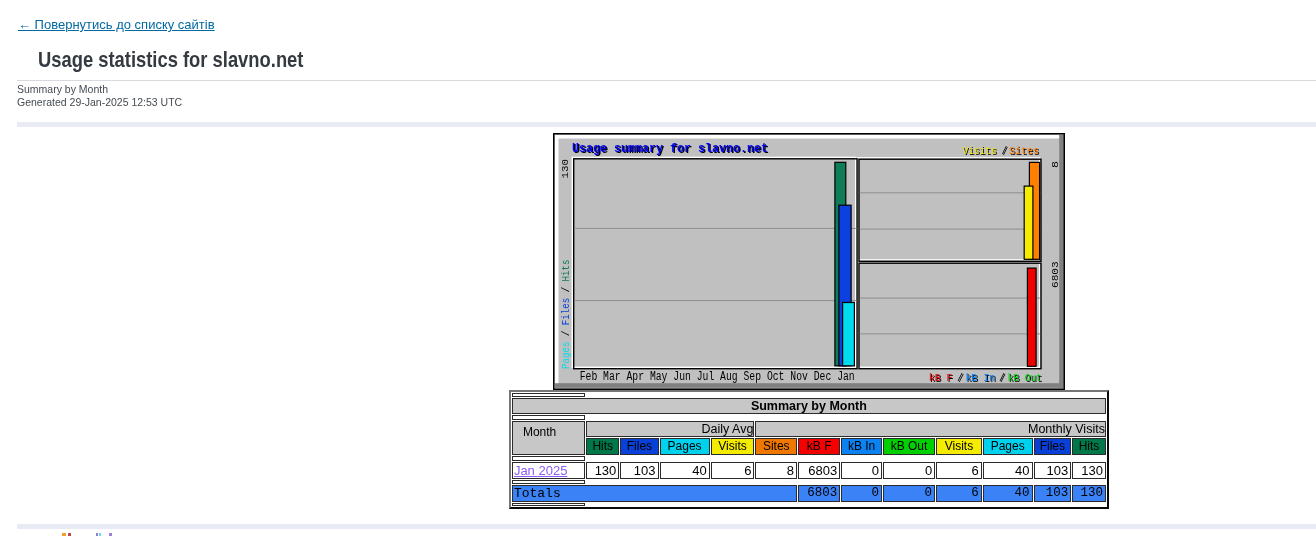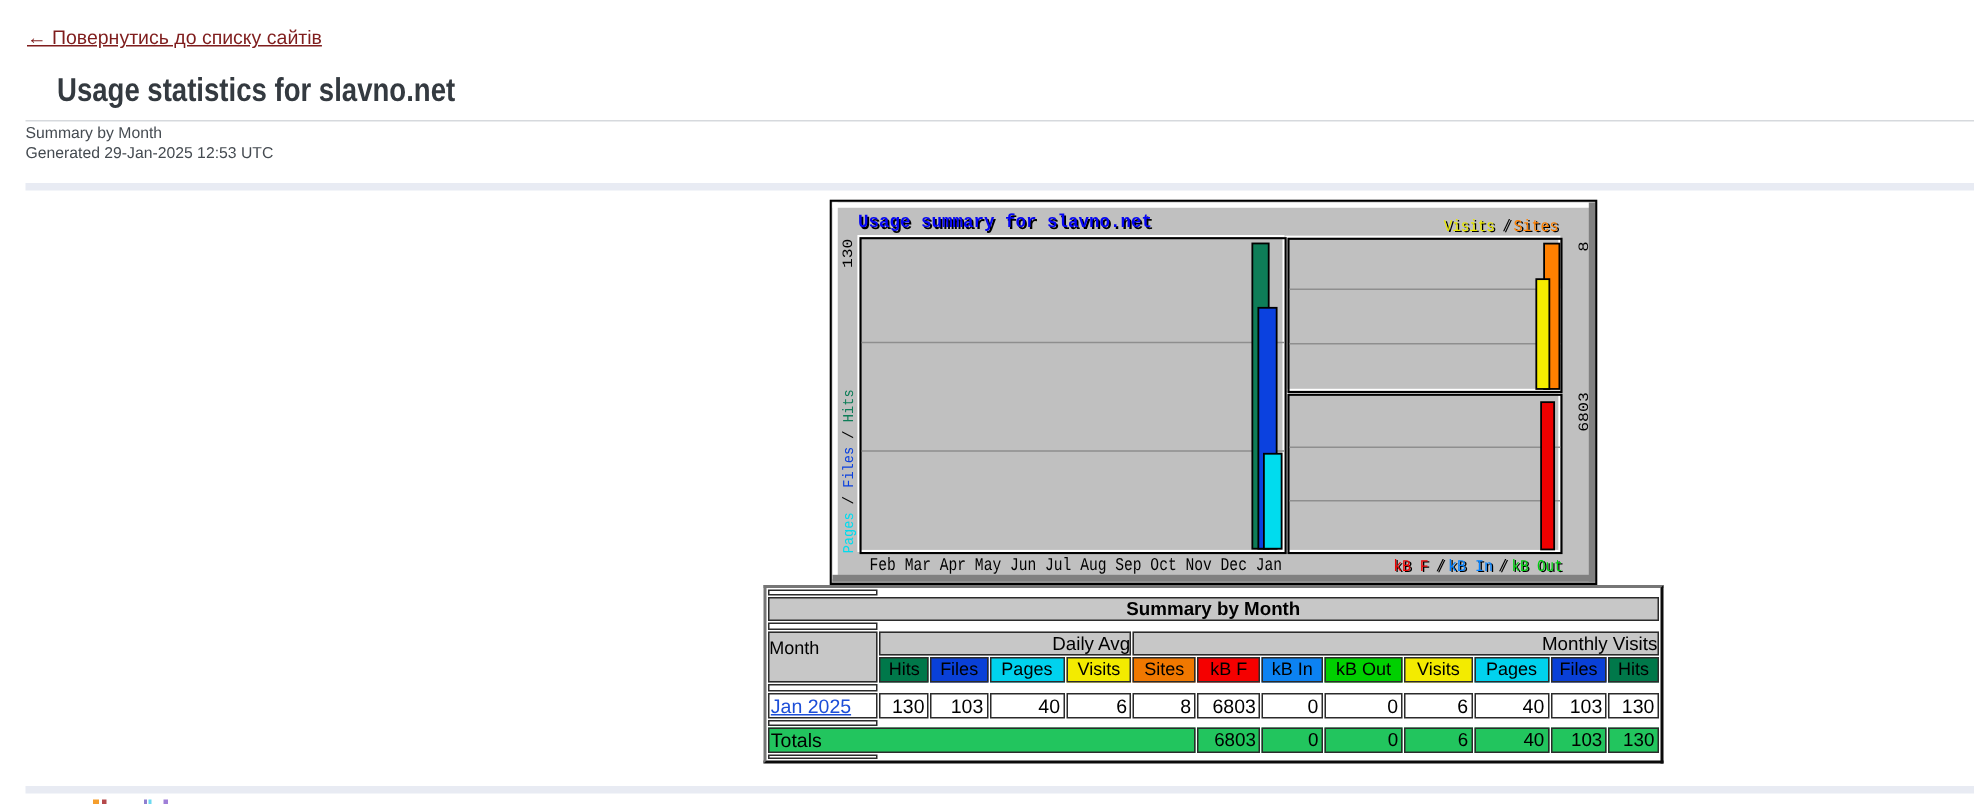--- a/index.html
+++ b/index.html
@@ -1,20 +1,20 @@
 <!DOCTYPE html>
 <html><head>
 <meta charset="utf-8">
 <style>
 * { margin:0; padding:0; box-sizing:content-box; }
 html,body { width:1316px; height:536px; overflow:hidden; background:#fff;
   font-family:"Liberation Sans", sans-serif; }
 .abs { position:absolute; }
 #toplink { left:18px; top:17px; font-size:13px; color:#2878b8; }
-#toplink a { color:#7f1d1d; text-decoration:underline; }
+#toplink a { color:#0369a1; text-decoration:underline; }
 #h1 { left:38px; top:47px; font-size:22px; font-weight:bold; color:#343a40; transform:scaleX(0.835); transform-origin:0 50%; white-space:nowrap; }
 #thinline { left:17px; top:80.4px; width:1299px; height:1px; background:#d6d9dd; }
 #smalltxt { left:17px; top:82.5px; font-size:10.5px; line-height:13.1px; color:#454b51; }
 #hr1 { left:17px; top:122.3px; width:1299px; height:4.8px; background:#e8ebf3; }
 #hr2 { left:17px; top:523.5px; width:1299px; height:5px; background:#e8ebf3; }
 #chart { left:553px; top:132.6px; }
 #footdots { top:533px; left:0; }
 
 
 #montable { position:absolute; left:508.9px; top:389.8px; width:600px;
@@ -22,27 +22,27 @@
   table-layout:fixed; box-sizing:border-box;
   border-top:2px solid #767676; border-left:2px solid #767676;
   border-right:2px solid #0b0b0b; border-bottom:2px solid #0b0b0b;
   font-family:"Liberation Sans", sans-serif; }
 #montable th, #montable td { border:1px solid #2b2b2b; padding:0;
   font-weight:normal; font-size:12px; color:#000; overflow:hidden;
   white-space:nowrap; }
 #montable .sp th { height:2px; } #montable .sp2 th { height:3px; } #montable .sp5 th { height:1px; }
 #montable .grey { background:#c7c7c7; }
 #montable .big { font-weight:bold; font-size:12.5px; text-align:center; height:11px; }
-#montable .h1r th { height:11.5px; text-align:right; font-size:12.5px; } #montable .h1r th.month { text-align:left; font-size:12px; vertical-align:top; padding-top:3px; padding-left:0; }
+#montable .h1r th { height:11.5px; text-align:right; font-size:12.5px; } #montable .h1r th.month { text-align:left; font-size:12px; vertical-align:top; padding-top:3px; padding-left:10px; }
 #montable .h2r th { height:15px; text-align:center; }
 #montable .month { text-align:left; padding-left:1px; }
 #montable .data td { height:15px; font-size:13px; text-align:right; padding-right:2px; }
 #montable .data td.left { text-align:left; padding-left:1px; padding-right:0; }
-#montable .data a { color:#1d4ed8; font-size:13px; }
-#montable .tot td { height:13px; vertical-align:top; font-size:12.5px;  text-align:right; padding-right:2px; background:#22c55e; }
+#montable .data a { color:#8b5cf6; font-size:13px; }
+#montable .tot td { height:13px; vertical-align:top; font-size:12.5px;  text-align:right; padding-right:2px; background:#3b82f6;font-family:Liberation Mono, monospace; }
 #montable .tot td.left { text-align:left; padding-left:1px; padding-right:0; font-size:13px; }
 </style>
 </head>
 <body>
 <div class="abs" id="toplink"><a href="#">← Повернутись до списку сайтів</a></div>
 <div class="abs" id="h1">Usage statistics for slavno.net</div>
 <div class="abs" id="thinline"></div>
 <div class="abs" id="smalltxt">Summary by Month<br>Generated 29-Jan-2025 12:53 UTC</div>
 <div class="abs" id="hr1"></div>
 <div class="abs" id="hr2"></div>

